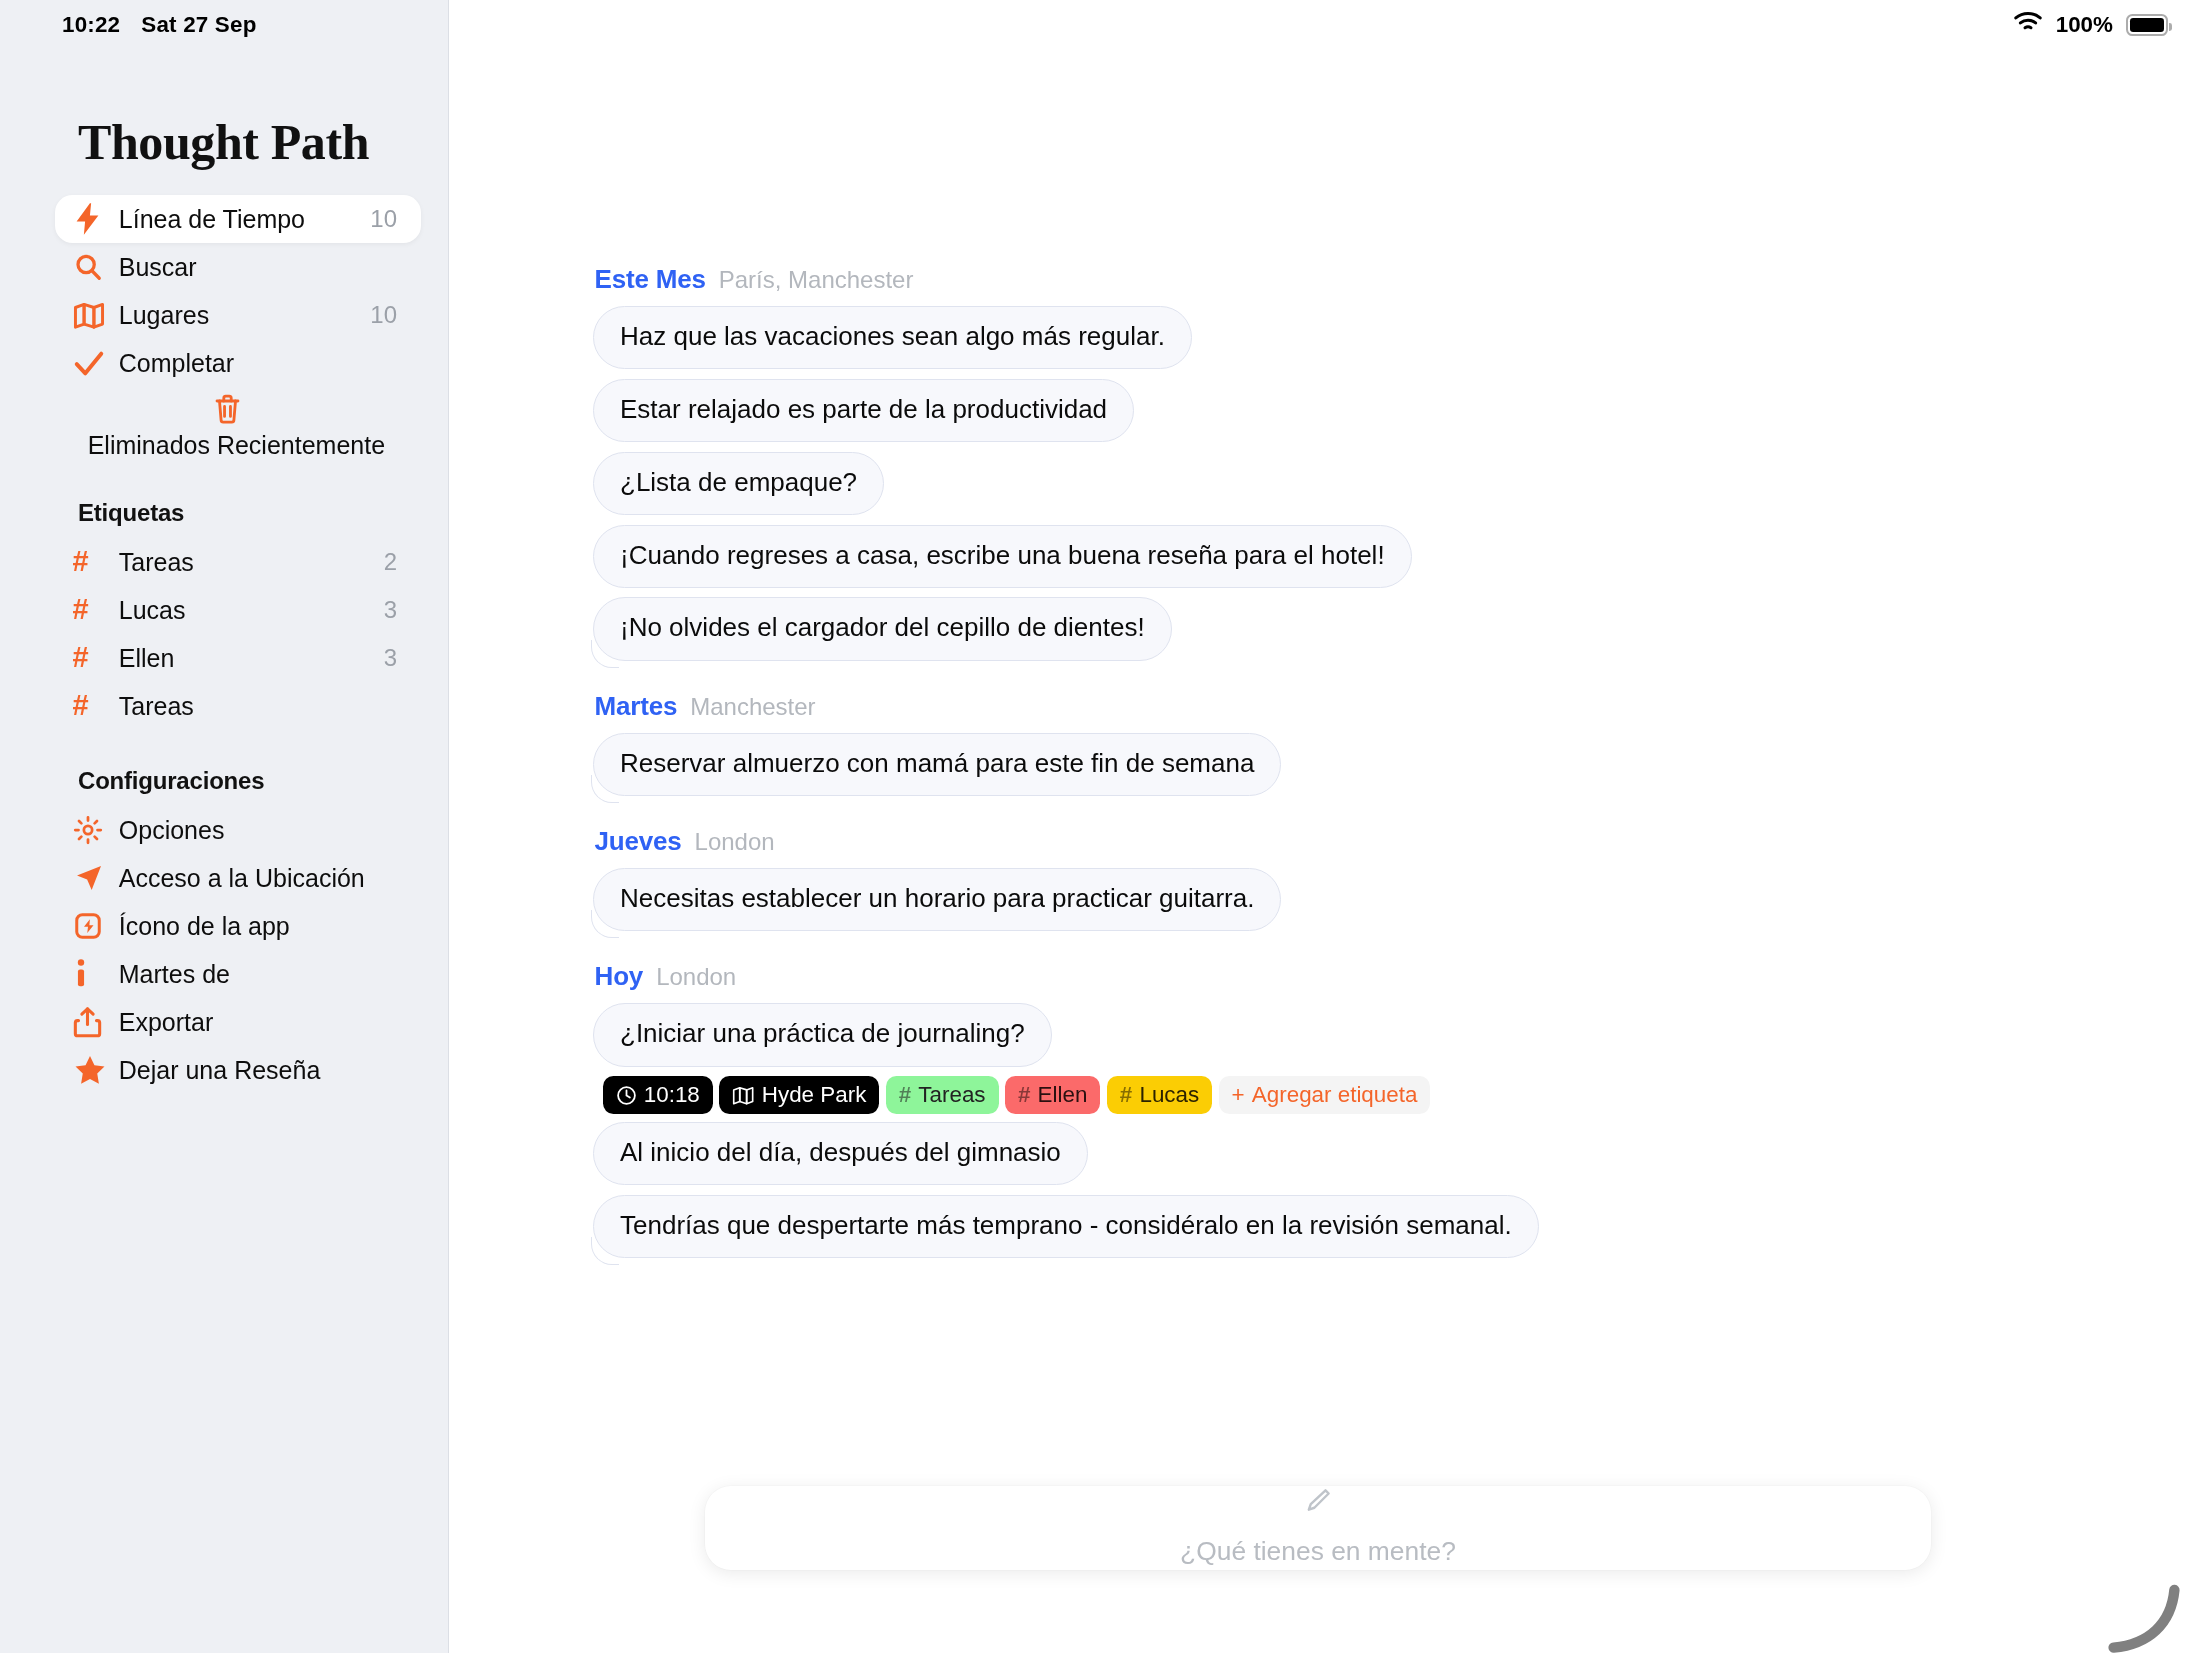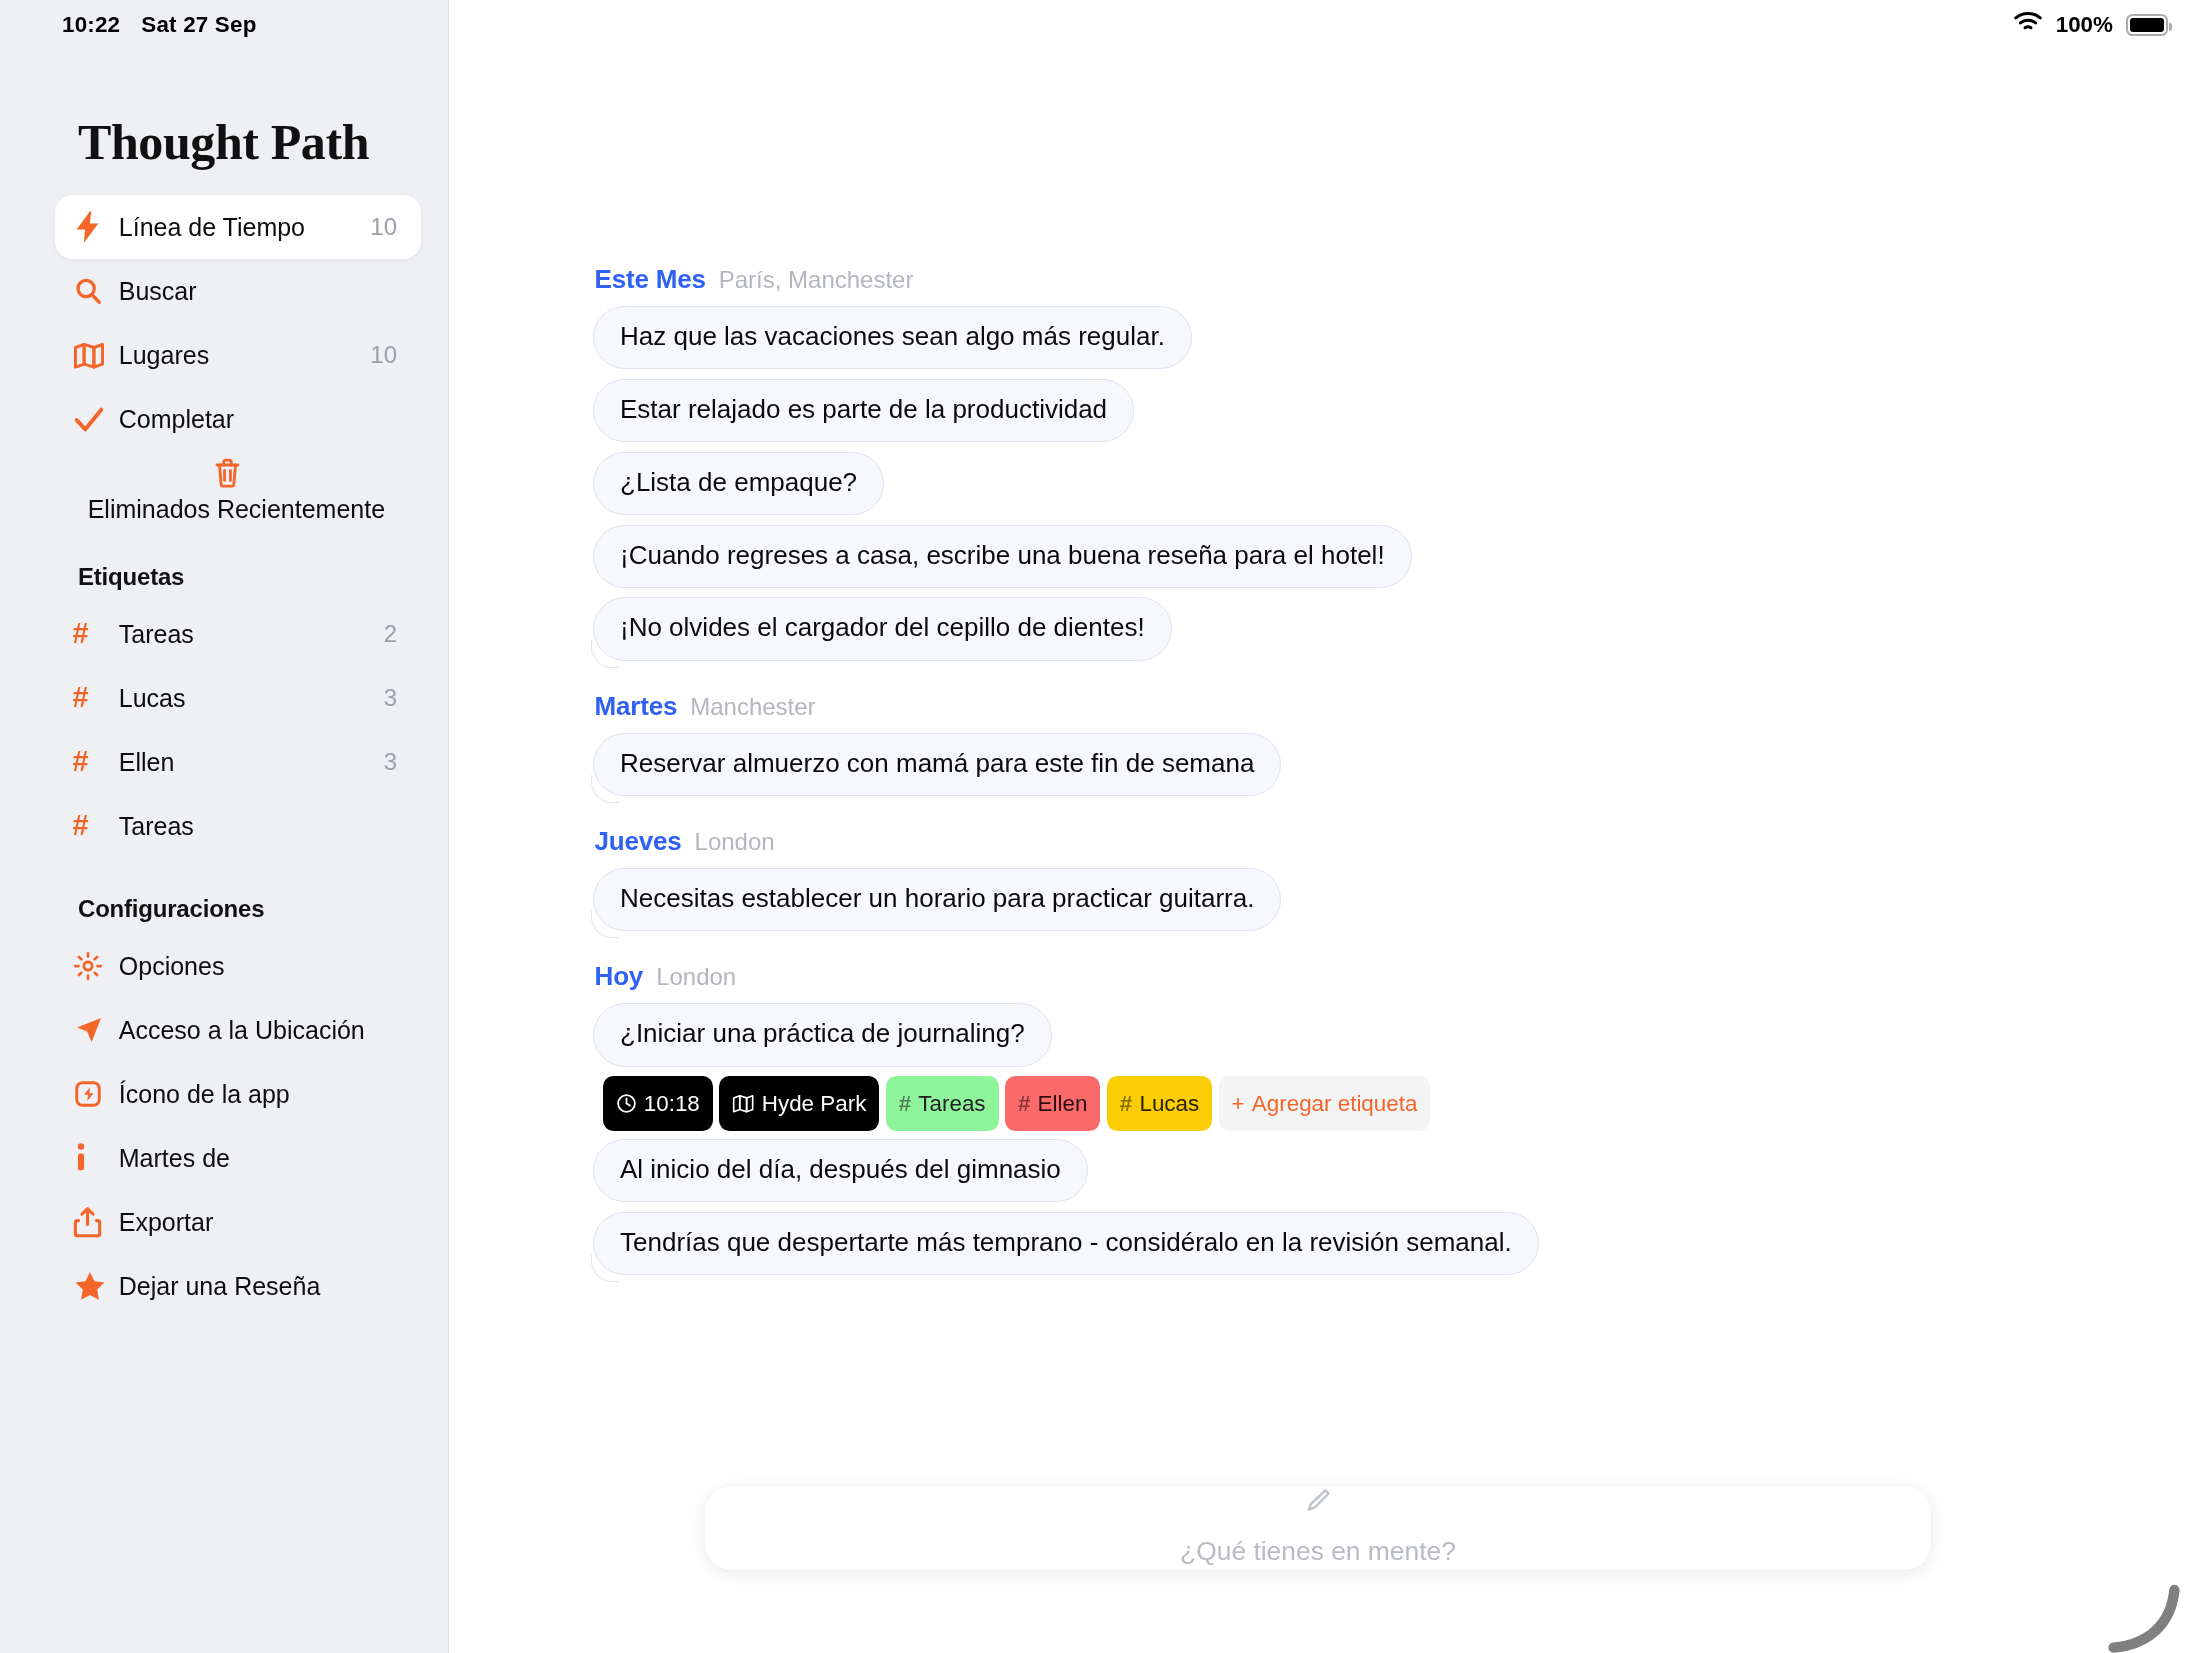--- a/index.html
+++ b/index.html
@@ -45,21 +45,21 @@
     font-size: 50px;
     color: #111;
     padding: 63px 0 24px 50px;
     letter-spacing: -0.4px;
   }
 
   .nav-list { padding: 0 27px; }
   .nav-item {
     display: flex;
     align-items: center;
-    height: 64px;
+    height: 48px;
     border-radius: 17.6px;
     padding: 0 24px 0 17.6px;
     position: relative;
     cursor: pointer;
   }
   .nav-item.tall { height: 77px; flex-direction: column; }
   .nav-item.active {
     background: #ffffff;
     box-shadow: 0 1.6px 4.8px rgba(0,0,0,.05);
   }
@@ -205,21 +205,21 @@
     display: flex;
     align-items: center;
     gap: 6.4px;
     margin: 4.8px 0 8px 9.6px;
     flex-wrap: nowrap;
   }
   .chip {
     display: inline-flex;
     align-items: center;
     gap: 7.2px;
-    height: 55px;
+    height: 38px;
     padding: 0 13px;
     border-radius: 10.4px;
     font-size: 22.4px;
     font-weight: 500;
     white-space: nowrap;
     cursor: pointer;
     text-align: center;
   }
   .chip.dark { background: #000; color: #fff; }
   .chip.green { background: #8ef59a; color: #222; }

